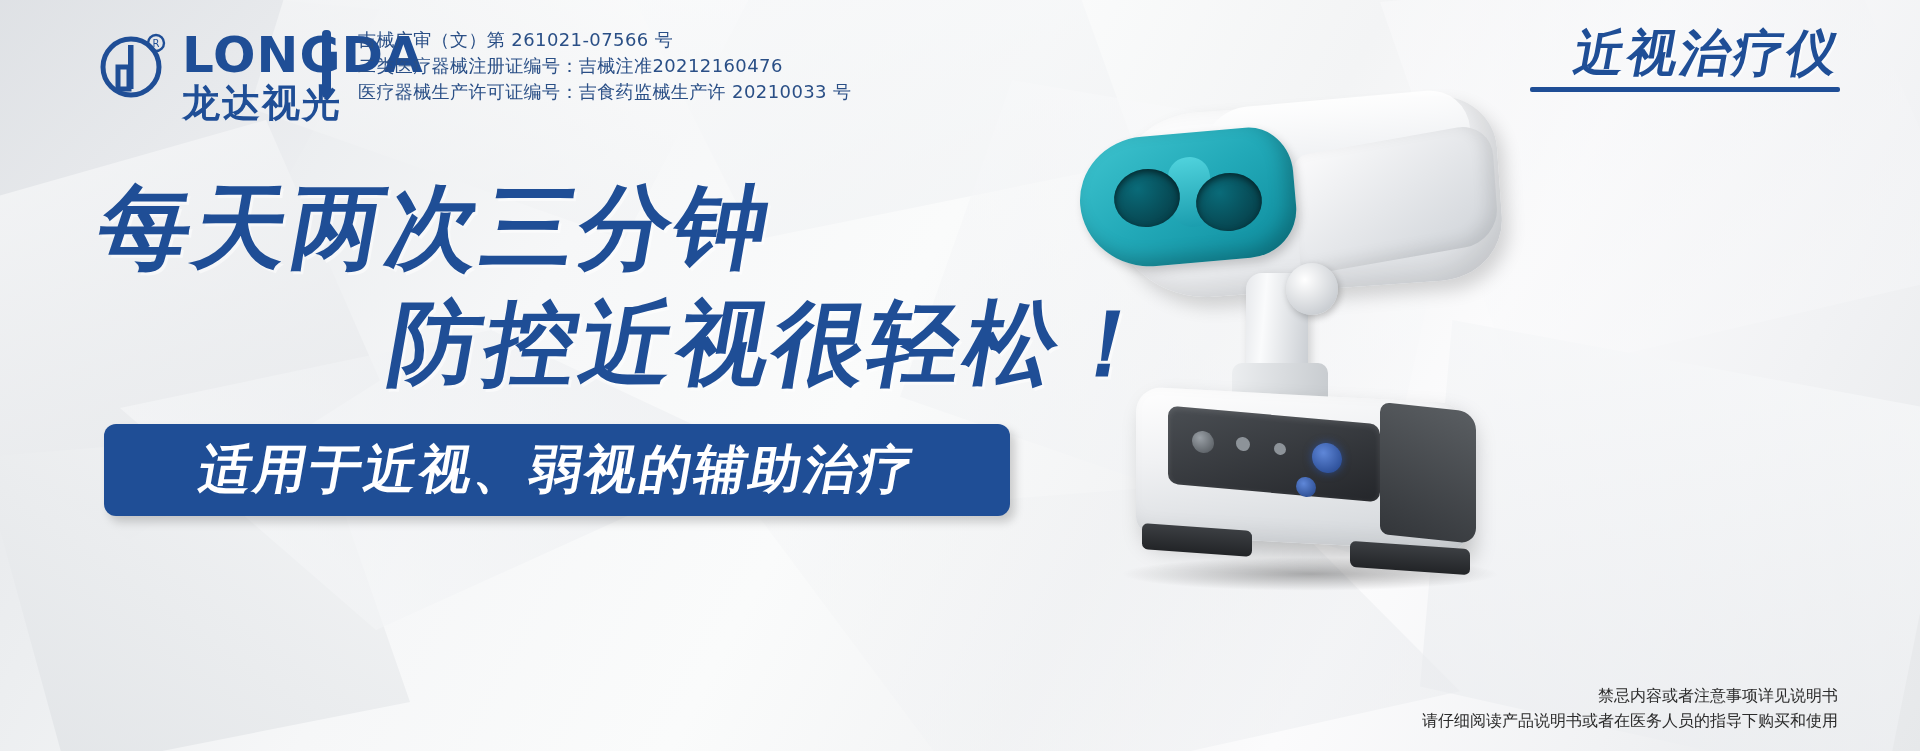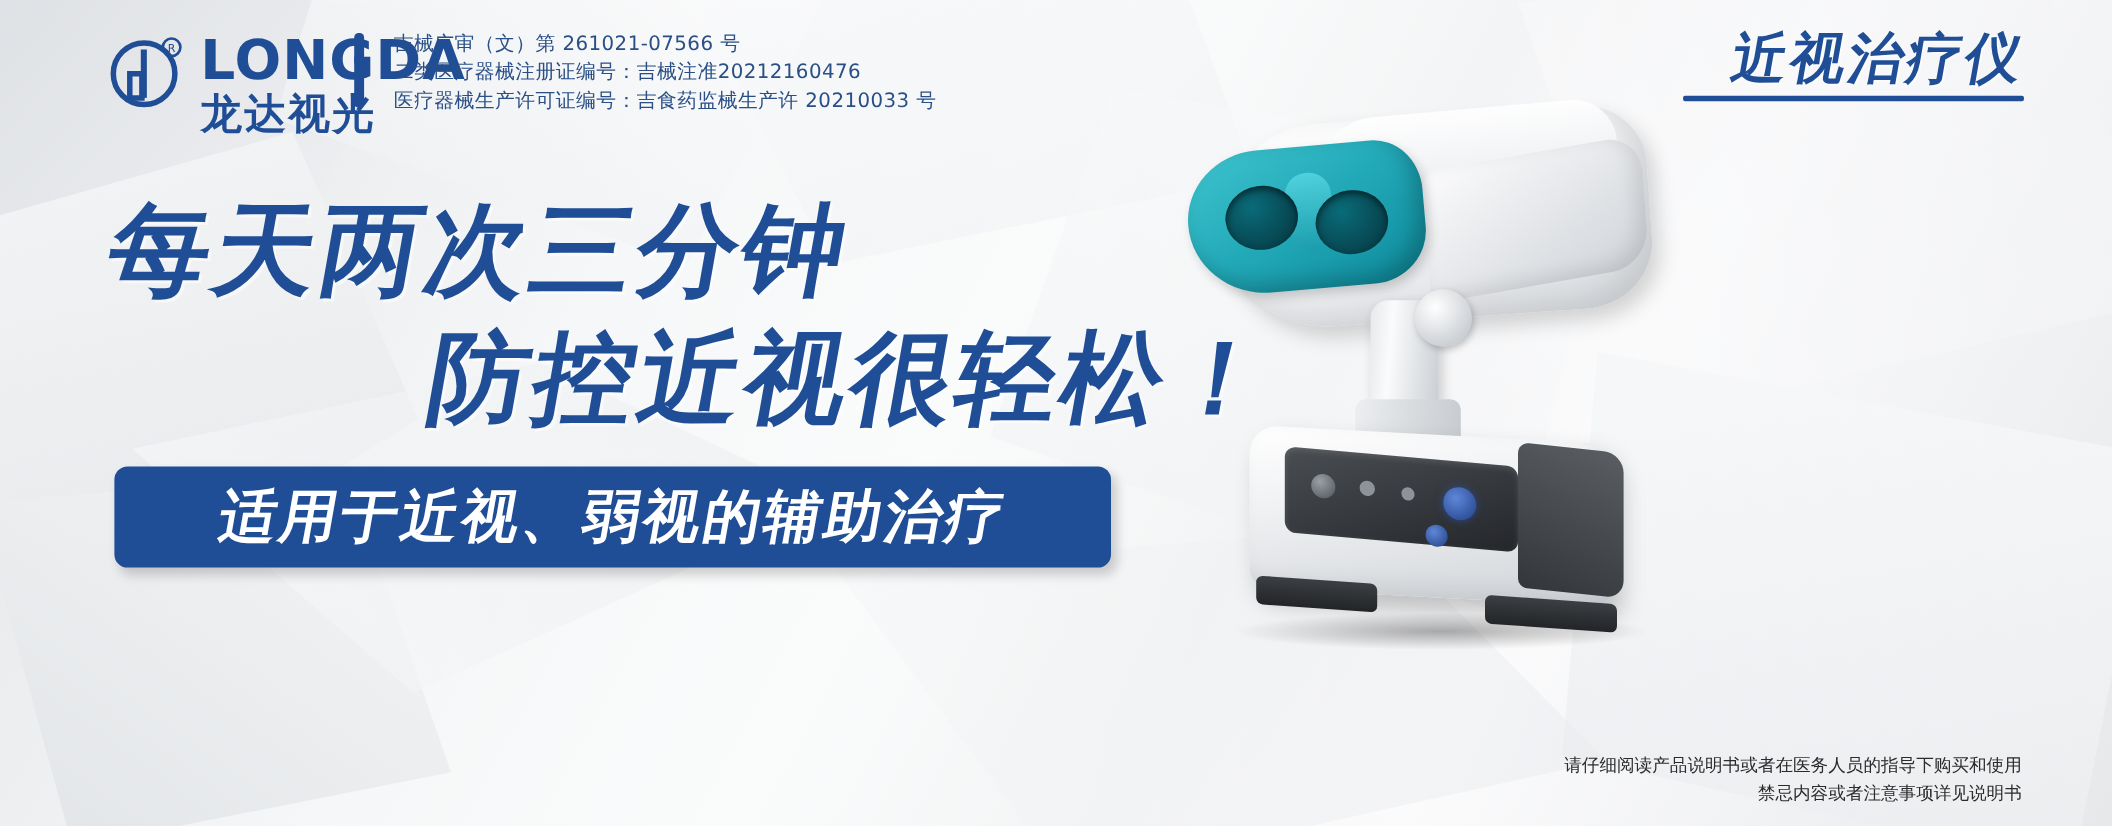--- a/index.html
+++ b/index.html
@@ -311,17 +311,17 @@
     <div class="dv pbtn" id="pb1"></div>
     <div class="dv pbtn" id="pb2"></div>
     <div class="dv pbtn" id="pb3"></div>
     <div class="dv pbtn" id="pb4"></div>
     <div class="dv pbtn" id="pb5"></div>
     <div class="dv" id="dev-foot-l"></div>
     <div class="dv" id="dev-foot-r"></div>
   </div>
 
   <div id="disclaimer">
+    <div class="disc-line">禁忌内容或者注意事项详见说明书</div>
     <div class="disc-line">请仔细阅读产品说明书或者在医务人员的指导下购买和使用</div>
-    <div class="disc-line">禁忌内容或者注意事项详见说明书</div>
   </div>
 
 </div>
 
 </body></html>

